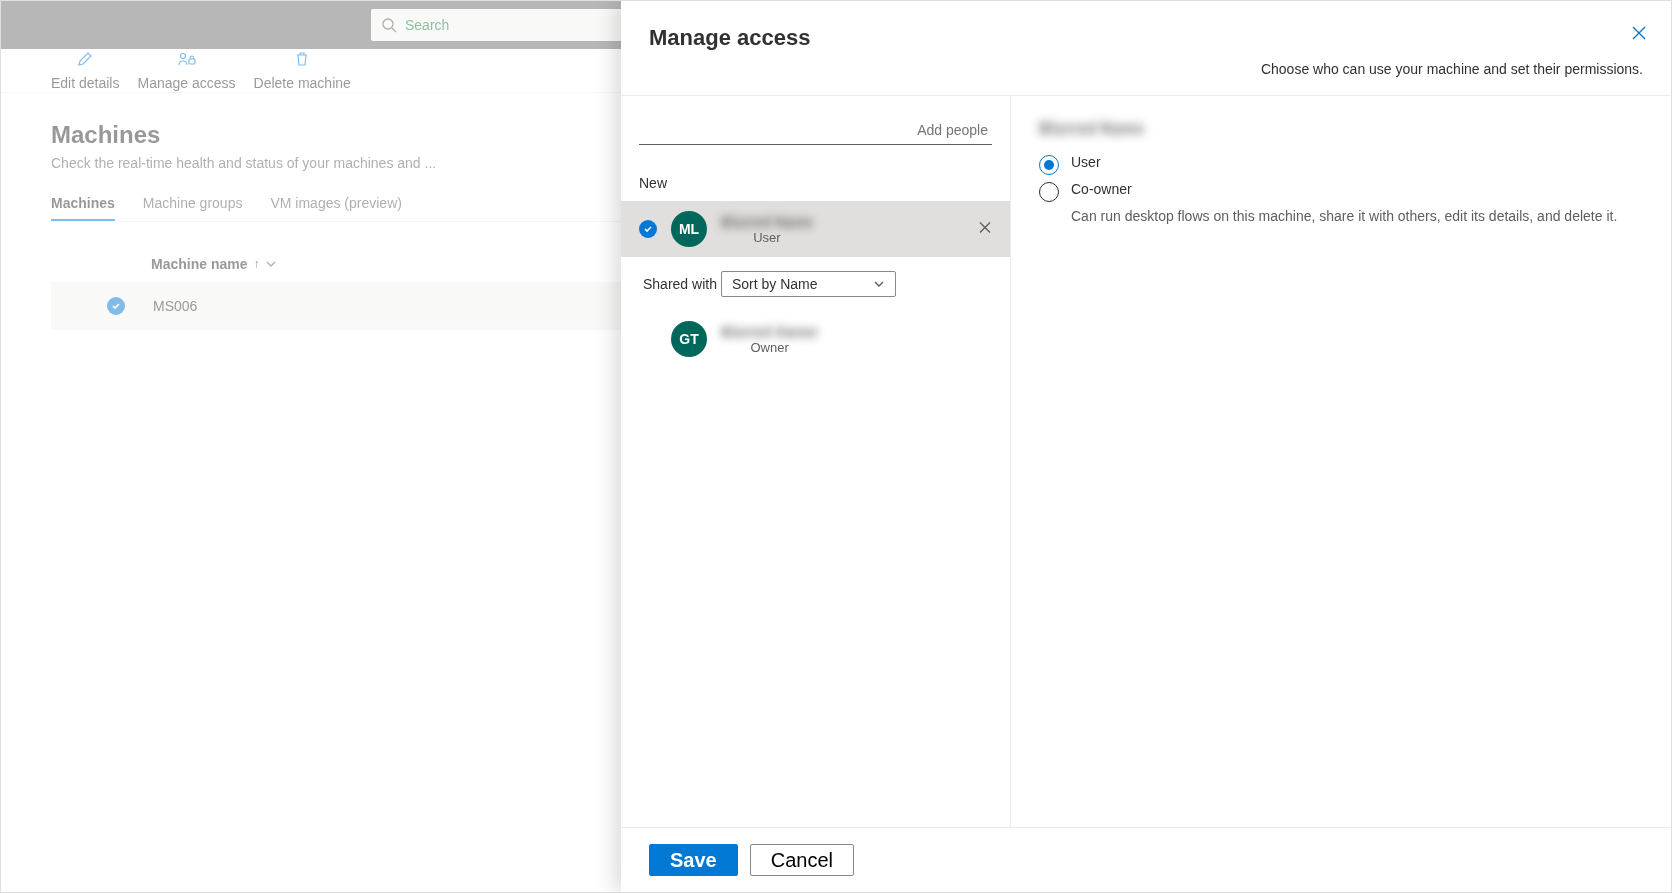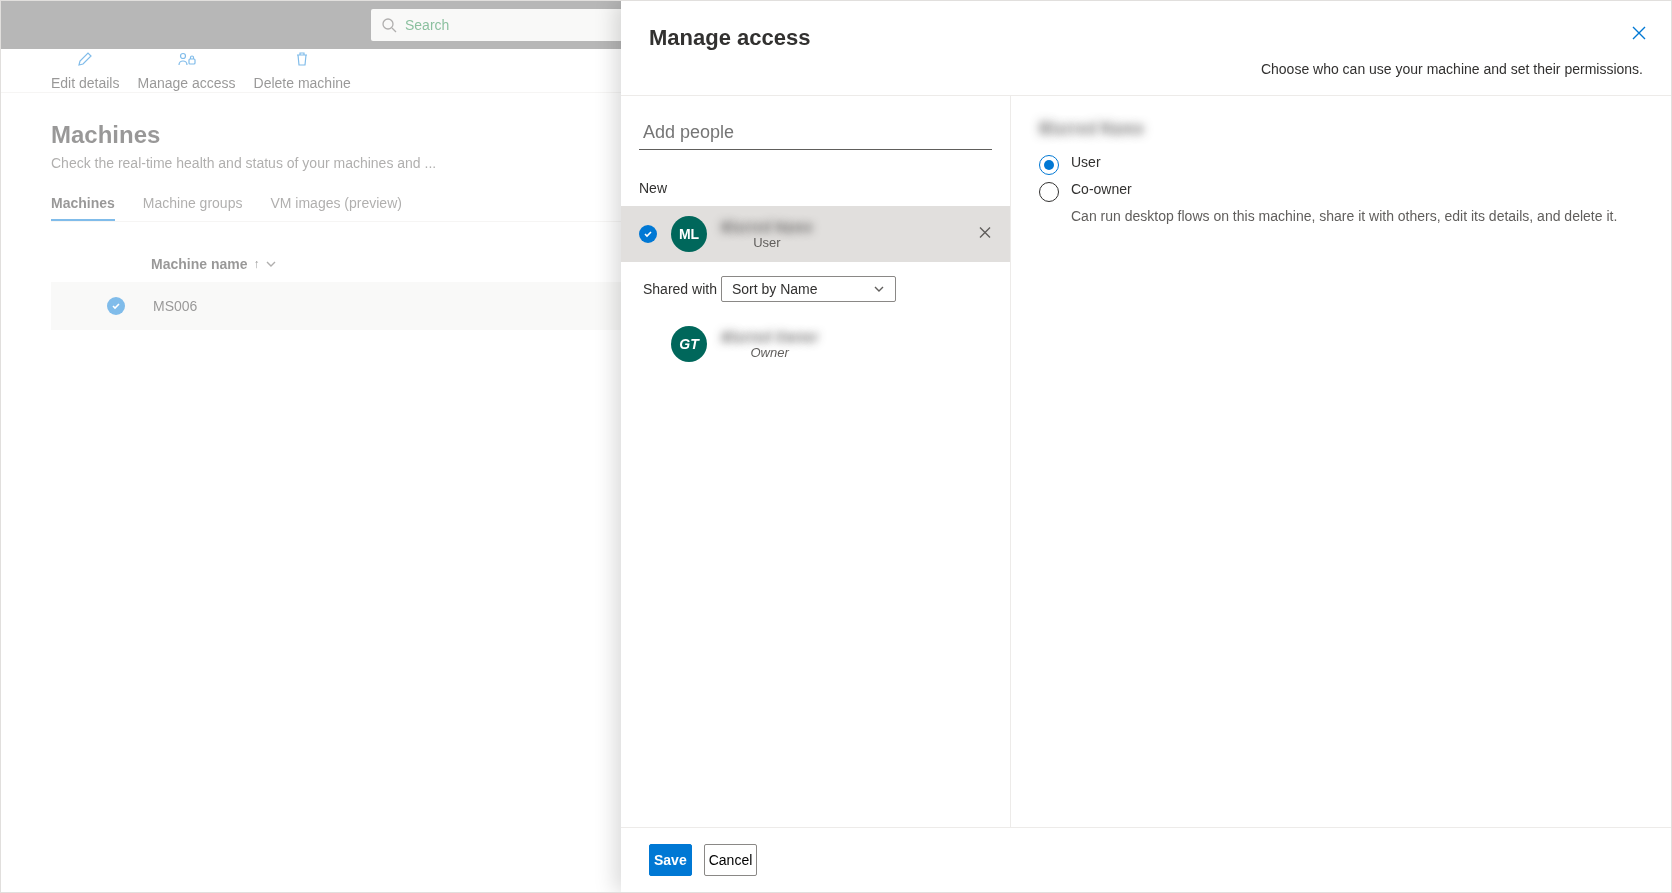--- a/index.html
+++ b/index.html
@@ -149,38 +149,39 @@
   .right-col {
     flex: 1;
     padding: 24px 28px;
   }
   .addpeople {
     margin: 0 18px 14px 18px;
     border: none;
     border-bottom: 1px solid #605e5c;
     padding: 6px 4px;
     width: calc(100% - 36px);
-    font-size: 18px;
+    font-size: 14px;
     outline: none;
     color: #605e5c;
+    text-align: right;
   }
   .section-label {
     padding: 16px 18px 10px 18px;
     color: #323130;
   }
   .person-row {
     display: flex;
     align-items: center;
     padding: 10px 18px;
     gap: 14px;
     background: #e1dfdd;
     position: relative;
     text-align: center;
   }
-  .person-row.plain { background: transparent; font-style: italic; }
+  .person-row.plain { background: transparent; }
   .avatar {
     width: 36px; height: 36px; border-radius: 50%;
     background: #00675b;
     color: #fff;
     display: flex; align-items: center; justify-content: center;
     font-weight: 600;
     flex-shrink: 0;
   }
   .person-info { display: flex; flex-direction: column; }
   .person-name {
@@ -250,23 +251,23 @@
     margin: 0 0 20px 32px;
   }
   .panel-footer {
     padding: 16px 28px;
     border-top: 1px solid #edebe9;
     display: flex;
     gap: 12px;
   }
   .btn {
     height: 32px;
-    padding: 0 4px;
+    padding: 0 20px;
     border-radius: 2px;
-    font-size: 14px;
+    font-size: 20px;
     cursor: pointer;
     border: 1px solid #8a8886;
     background: #fff;
   }
   .btn.primary {
     background: #0078d4;
     border-color: #0078d4;
     color: #fff;
     font-weight: 600;
   }

